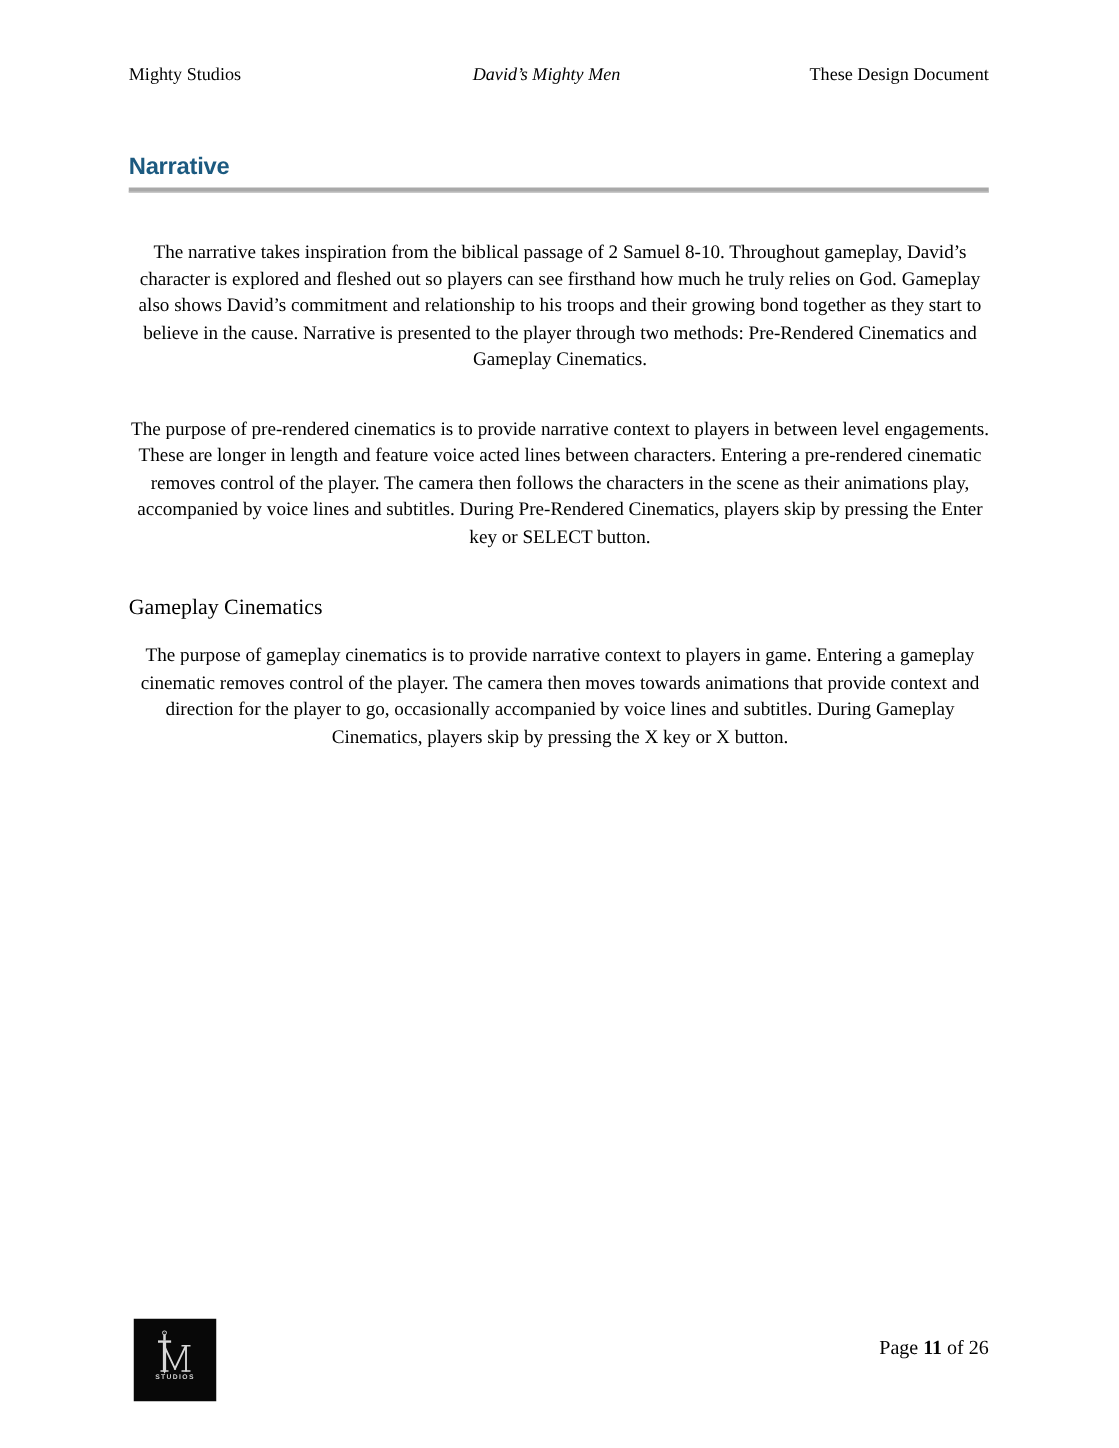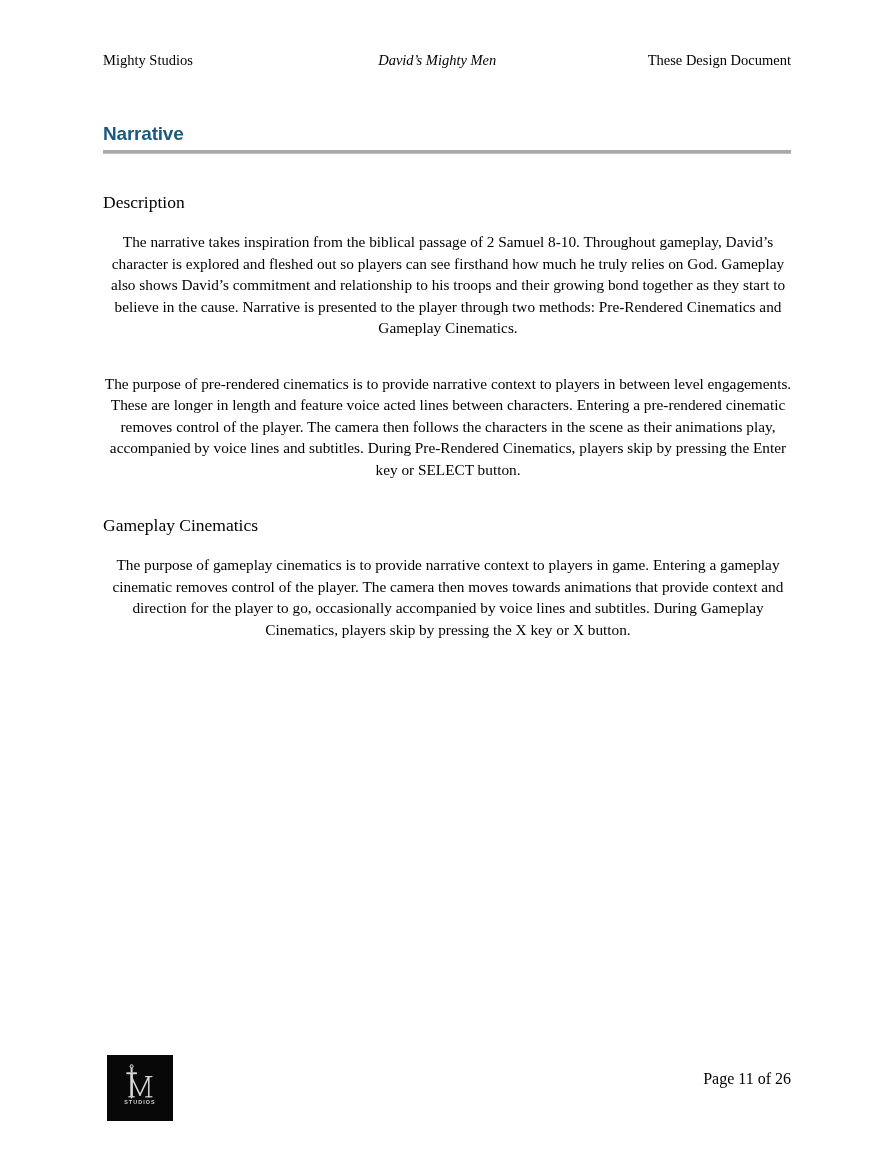--- a/index.html
+++ b/index.html
@@ -130,40 +130,39 @@
   }
   .page-number {
     position: absolute;
     right: 0;
     top: 18px;
     font-size: 16px;
     line-height: 22px;
     white-space: nowrap;
     color: #000000;
   }
-  .page-number b { font-weight: normal; }
+  .page-number b { font-weight: bold; }
 </style>
 </head>
 <body>
 
 <div class="page">
 
   <div class="doc-header">
     <span class="hdr-left">Mighty Studios</span>
     <span class="hdr-center">David’s Mighty Men</span>
     <span class="hdr-right">These Design Document</span>
   </div>
 
   <h1 class="chapter-title">Narrative</h1>
   <div class="title-rule"></div>
 
   <div class="content">
 
     <section class="section">
-      <h2 class="section-heading">Description</h2>
       <p class="section-body">The narrative takes inspiration from the biblical passage of 2 Samuel 8-10. Throughout gameplay, David’s character is explored and fleshed out so players can see firsthand how much he truly relies on God. Gameplay also shows David’s commitment and relationship to his troops and their growing bond together as they start to believe in the cause. Narrative is presented to the player through two methods: Pre-Rendered Cinematics and Gameplay Cinematics.</p>
     </section>
 
     <section class="section">
       <p class="section-body">The purpose of pre-rendered cinematics is to provide narrative context to players in between level engagements. These are longer in length and feature voice acted lines between characters. Entering a pre-rendered cinematic removes control of the player. The camera then follows the characters in the scene as their animations play, accompanied by voice lines and subtitles. During Pre-Rendered Cinematics, players skip by pressing the Enter key or SELECT button.</p>
     </section>
 
     <section class="section">
       <h2 class="section-heading">Gameplay Cinematics</h2>
       <p class="section-body">The purpose of gameplay cinematics is to provide narrative context to players in game. Entering a gameplay cinematic removes control of the player. The camera then moves towards animations that provide context and direction for the player to go, occasionally accompanied by voice lines and subtitles. During Gameplay Cinematics, players skip by pressing the X key or X button.</p>

